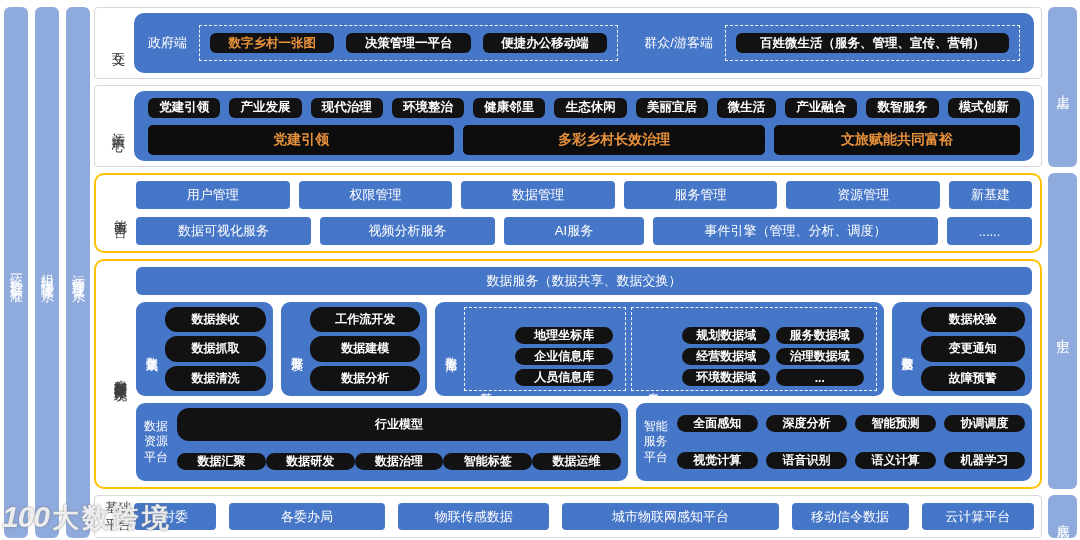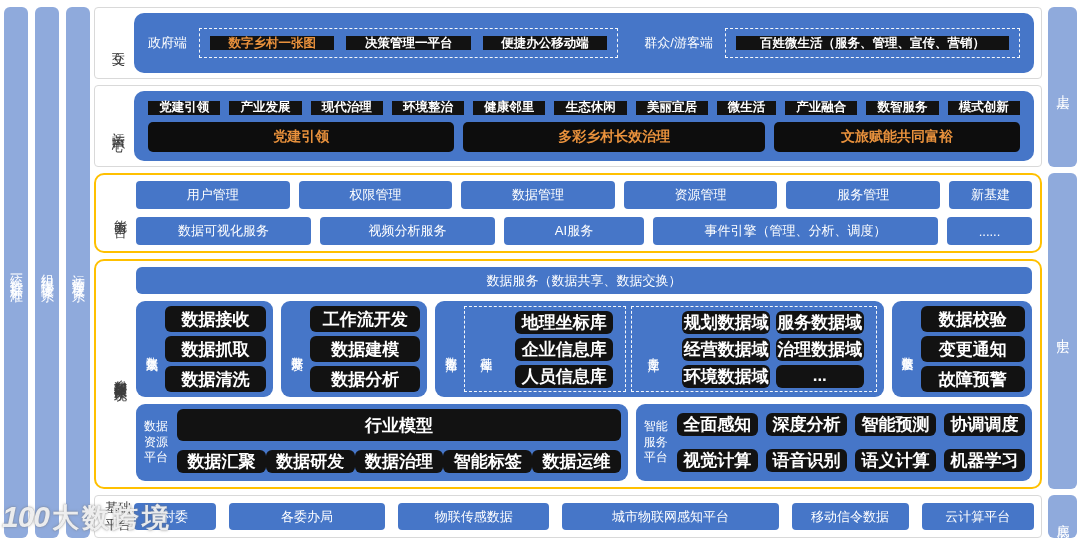--- a/index.html
+++ b/index.html
@@ -38,23 +38,23 @@
   
   .bluebox { background:#4676C8; border-radius:10px; flex:1; display:flex;
     align-items:center; gap:12px; padding:0 14px; color:#fff; }
   .bluecol { flex-direction:column; align-items:stretch; justify-content:center;
     padding:8px 14px; gap:7px; }
   .rowflex { display:flex; gap:9px; align-items:center; }
 
   .dashed { border:1px dashed rgba(255,255,255,0.95); display:flex; gap:12px;
     padding:7px 10px; align-items:center; }
 
-  .chip { background:#121212; color:#fff; border-radius:0; font-size:12.5px;
+  .chip { background:#121212; color:#fff; border-radius:6px; font-size:12.5px;
     font-weight:bold; display:flex; align-items:center; justify-content:center;
-    height:14px; padding:0 12px; white-space:nowrap; }
+    height:20px; padding:0 12px; white-space:nowrap; }
   .chip.orange { color:#E8913C; }
   .chip.grow { flex:1; padding:0 6px; }
   .bigchip { background:#0d0d0d; border-radius:5px; height:30px; color:#E8913C;
     font-weight:bold; font-size:14px; display:flex; align-items:center;
     justify-content:center; white-space:nowrap; }
 
   .bbtn { background:#4676C8; color:#fff; border-radius:4px; height:28px;
     display:flex; align-items:center; justify-content:center; font-size:13px;
     white-space:nowrap; }
 
@@ -63,23 +63,23 @@
   .service-bar { height:28px; background:#4676C8; border-radius:6px; color:#fff;
     display:flex; align-items:center; justify-content:center; font-size:13px; }
   .groups { display:flex; gap:8px; height:96px; }
   .group { background:#4676C8; border-radius:9px; display:flex; align-items:stretch;
     gap:5px; padding:5px 7px; color:#fff; min-width:0; }
   .gvlabel { writing-mode:vertical-rl; text-orientation:upright; font-size:12px;
     letter-spacing:1px; display:flex; align-items:center; justify-content:center;
     white-space:nowrap; }
   .chips-col { display:flex; flex-direction:column; justify-content:space-between;
     flex:1; gap:4px; min-width:0; }
-  .chip.small { height:24px; font-size:17px; padding:0 6px; border-radius:6px; flex:1; }
+  .chip.small { height:24px; font-size:12px; padding:0 6px; border-radius:12px; flex:1; }
   .subdash { border:1px dashed rgba(255,255,255,0.95); display:flex; gap:21px;
-    padding:4px 12px; align-items:center; flex:1; min-width:0; }
+    padding:4px 12px; align-items:flex-end; flex:1; min-width:0; }
   .twocol { display:flex; gap:6px; flex:1; min-width:0; }
 
   .bottom-groups { display:flex; gap:8px; height:79px; }
   .plabel { display:flex; align-items:center; justify-content:center; font-size:12px; }
   .plabel span { display:block; width:26px; word-break:break-all; text-align:center;
     line-height:1.3; }
   .pcol { flex:1; display:flex; flex-direction:column; gap:6px; min-width:0; }
 
   
   .watermark { position:absolute; left:2px; bottom:4px; display:flex;
@@ -170,22 +170,22 @@
 
     <div class="section gold" style="height:80px; padding:6px 8px;">
       <div class="sec-label">
         <span class="vtext">能力平台</span>
       </div>
       <div class="content" style="flex-direction:column; gap:8px; justify-content:center;">
         <div class="rowflex">
           <div class="bbtn" style="flex:1.85;">用户管理</div>
           <div class="bbtn" style="flex:1.85;">权限管理</div>
           <div class="bbtn" style="flex:1.85;">数据管理</div>
+          <div class="bbtn" style="flex:1.85;">服务管理</div>
           <div class="bbtn" style="flex:1.85;">资源管理</div>
-          <div class="bbtn" style="flex:1.85;">服务管理</div>
           <div class="bbtn" style="flex:1;text-align:right;">新基建</div>
         </div>
         <div class="rowflex">
           <div class="bbtn" style="flex:1.75;">数据可视化服务</div>
           <div class="bbtn" style="flex:1.75;">视频分析服务</div>
           <div class="bbtn" style="flex:1.4;">AI服务</div>
           <div class="bbtn" style="flex:2.85;">事件引擎（管理、分析、调度）</div>
           <div class="bbtn" style="flex:0.85;">......</div>
         </div>
       </div>

